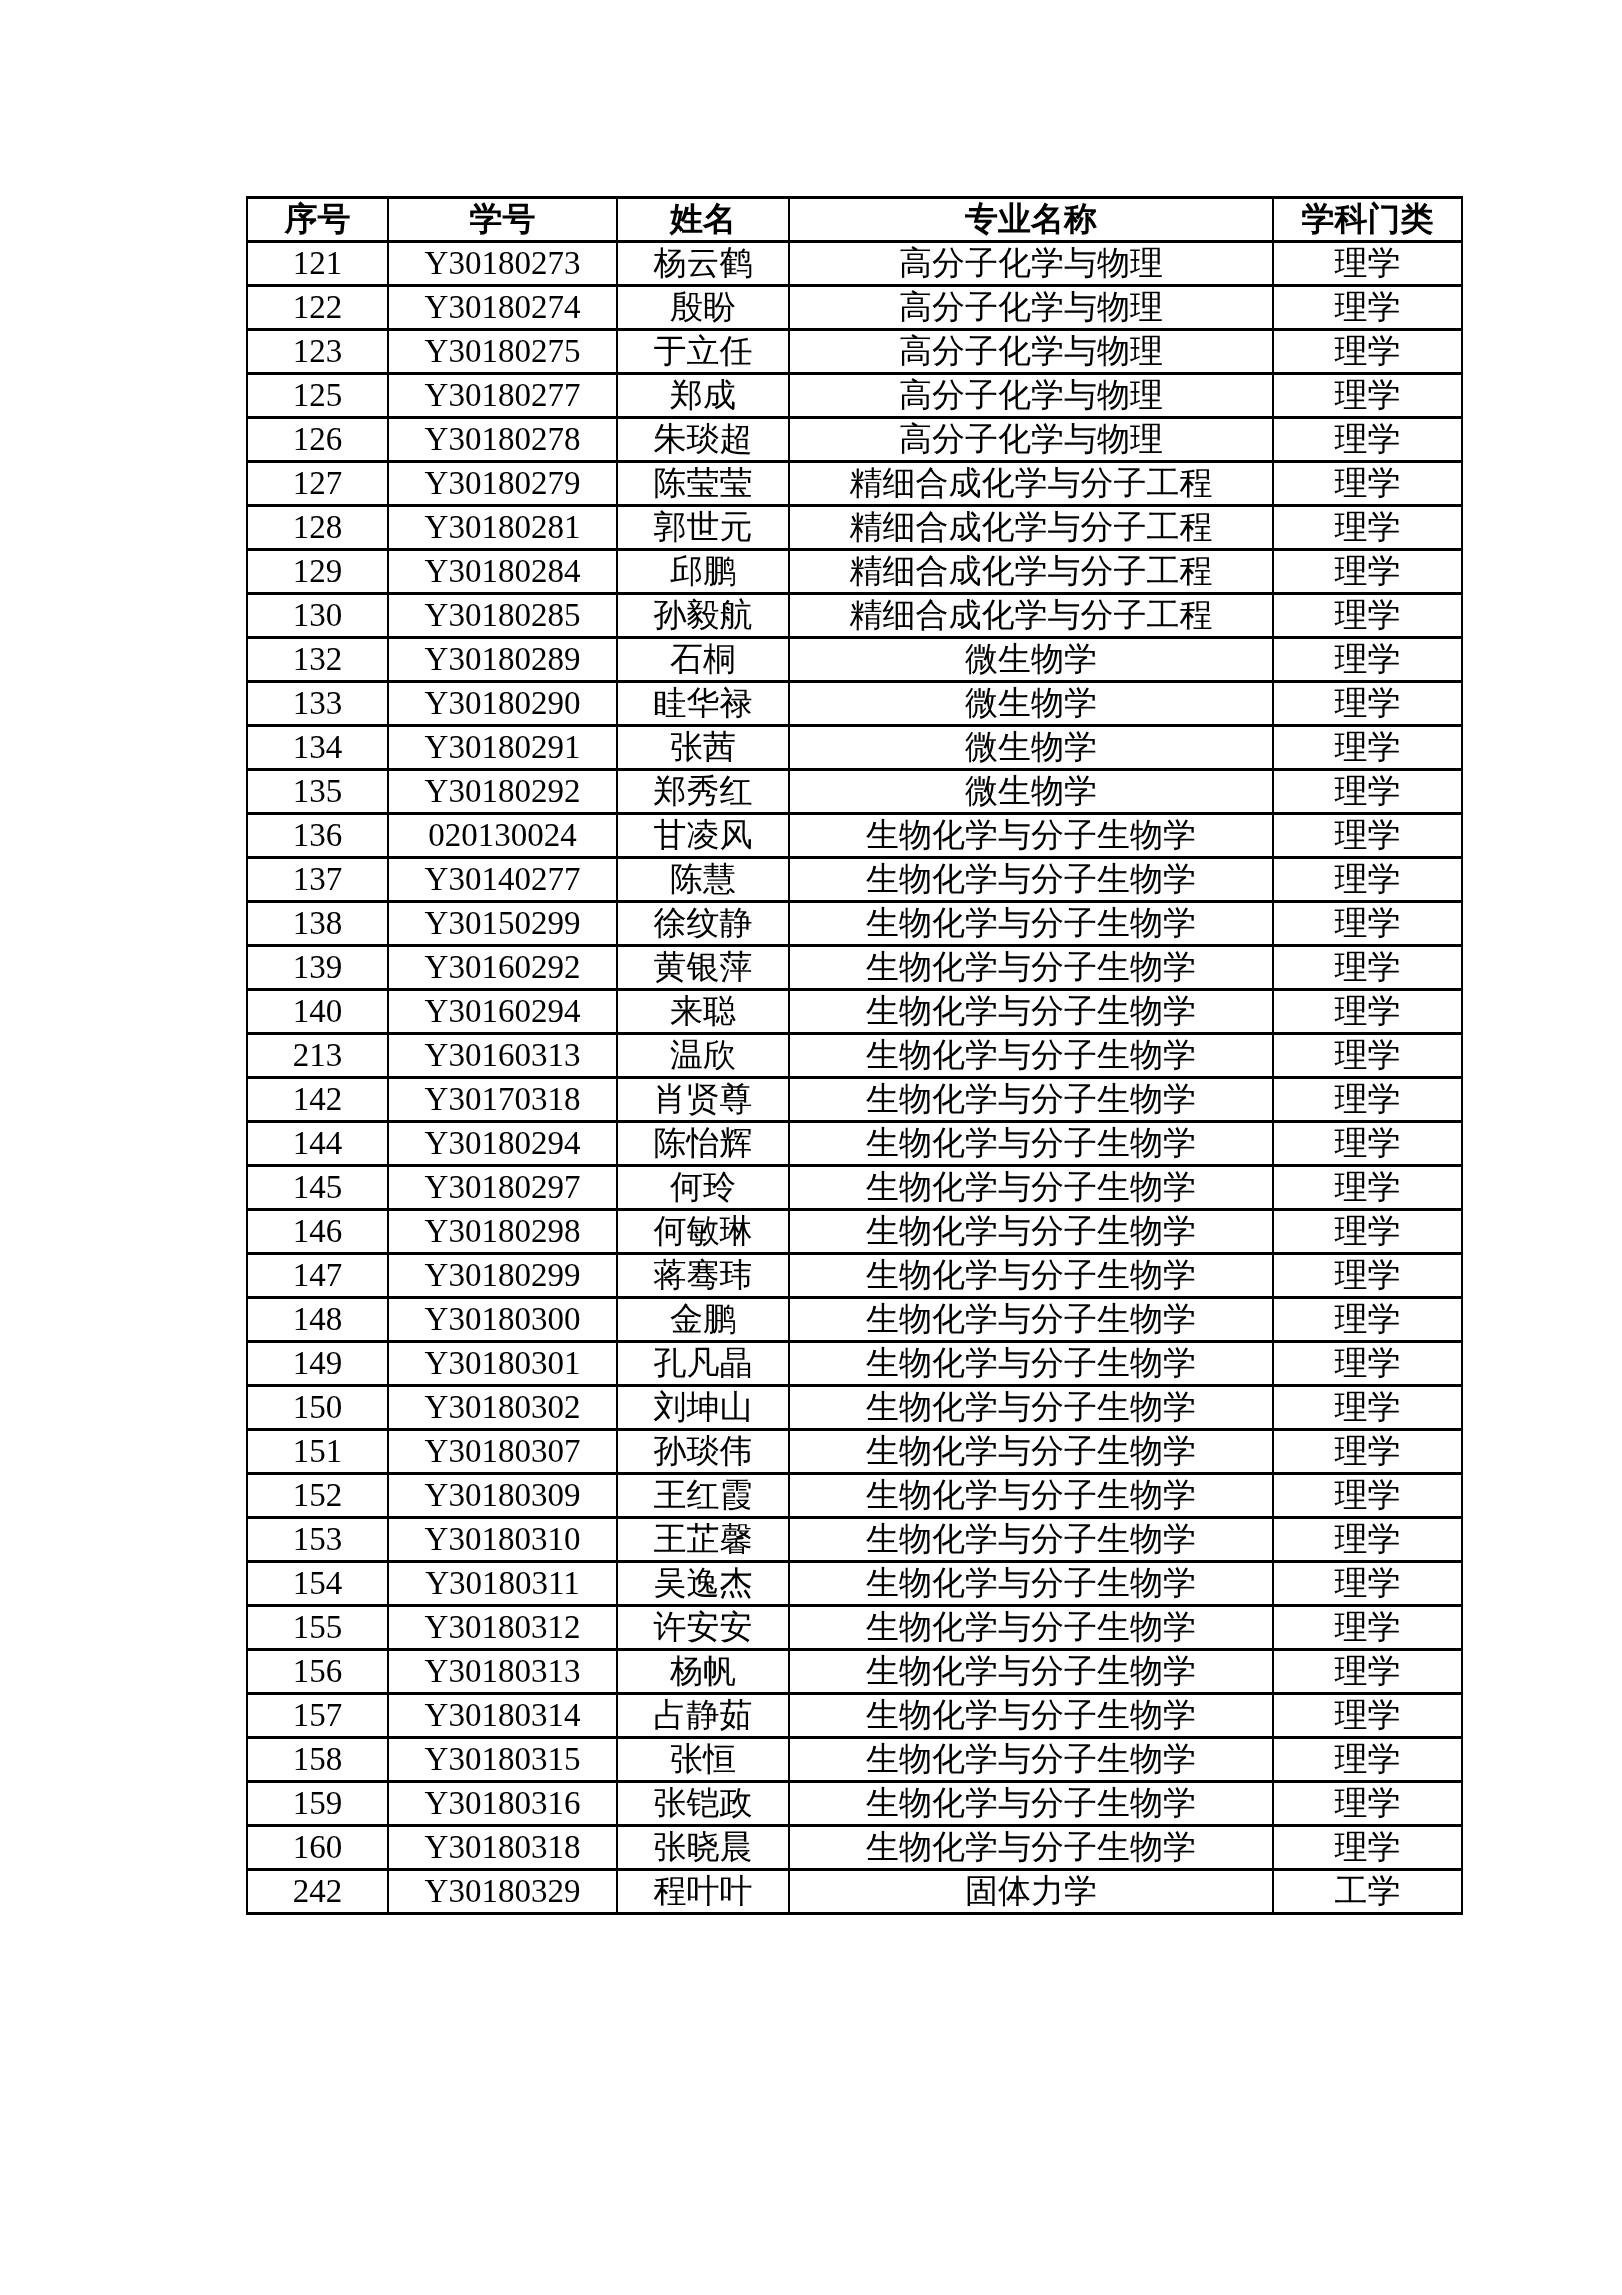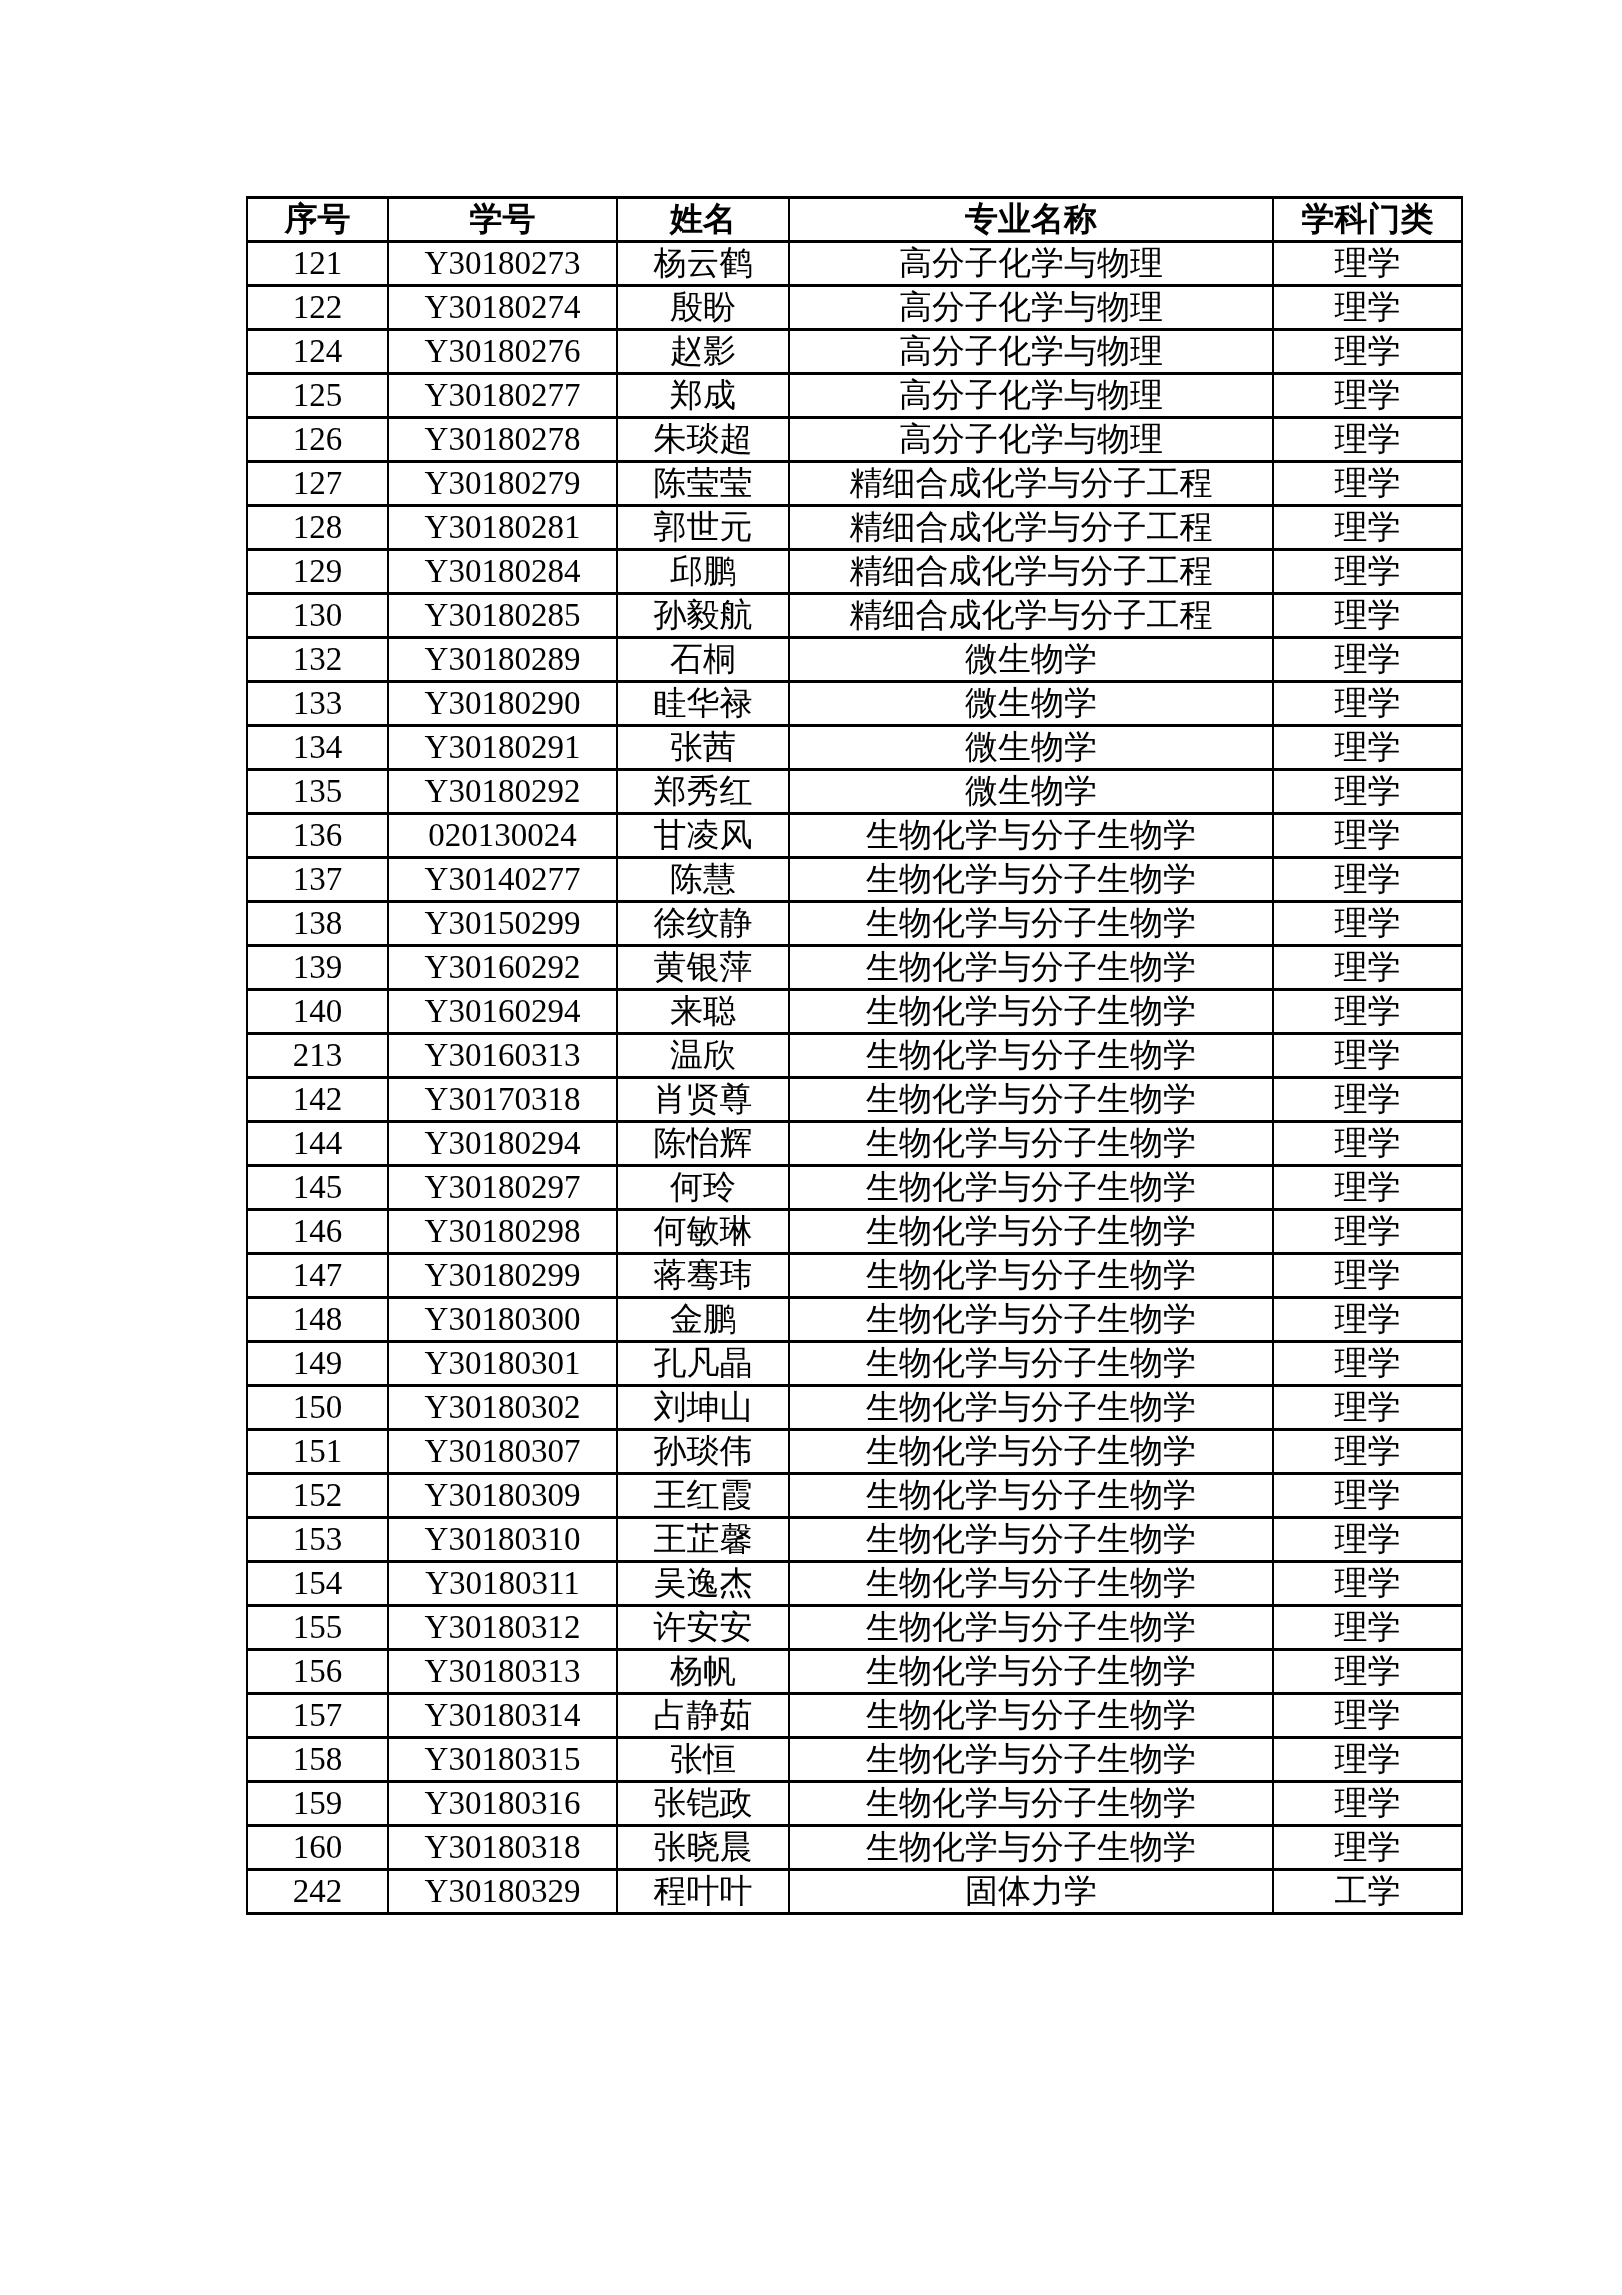--- a/index.html
+++ b/index.html
@@ -72,23 +72,23 @@
           <td>理学</td>
         </tr>
         <tr>
           <td>122</td>
           <td>Y30180274</td>
           <td>殷盼</td>
           <td>高分子化学与物理</td>
           <td>理学</td>
         </tr>
         <tr>
-          <td>124</td>
-          <td>Y30180276</td>
-          <td>赵影</td>
+          <td>123</td>
+          <td>Y30180275</td>
+          <td>于立任</td>
           <td>高分子化学与物理</td>
           <td>理学</td>
         </tr>
         <tr>
           <td>125</td>
           <td>Y30180277</td>
           <td>郑成</td>
           <td>高分子化学与物理</td>
           <td>理学</td>
         </tr>

